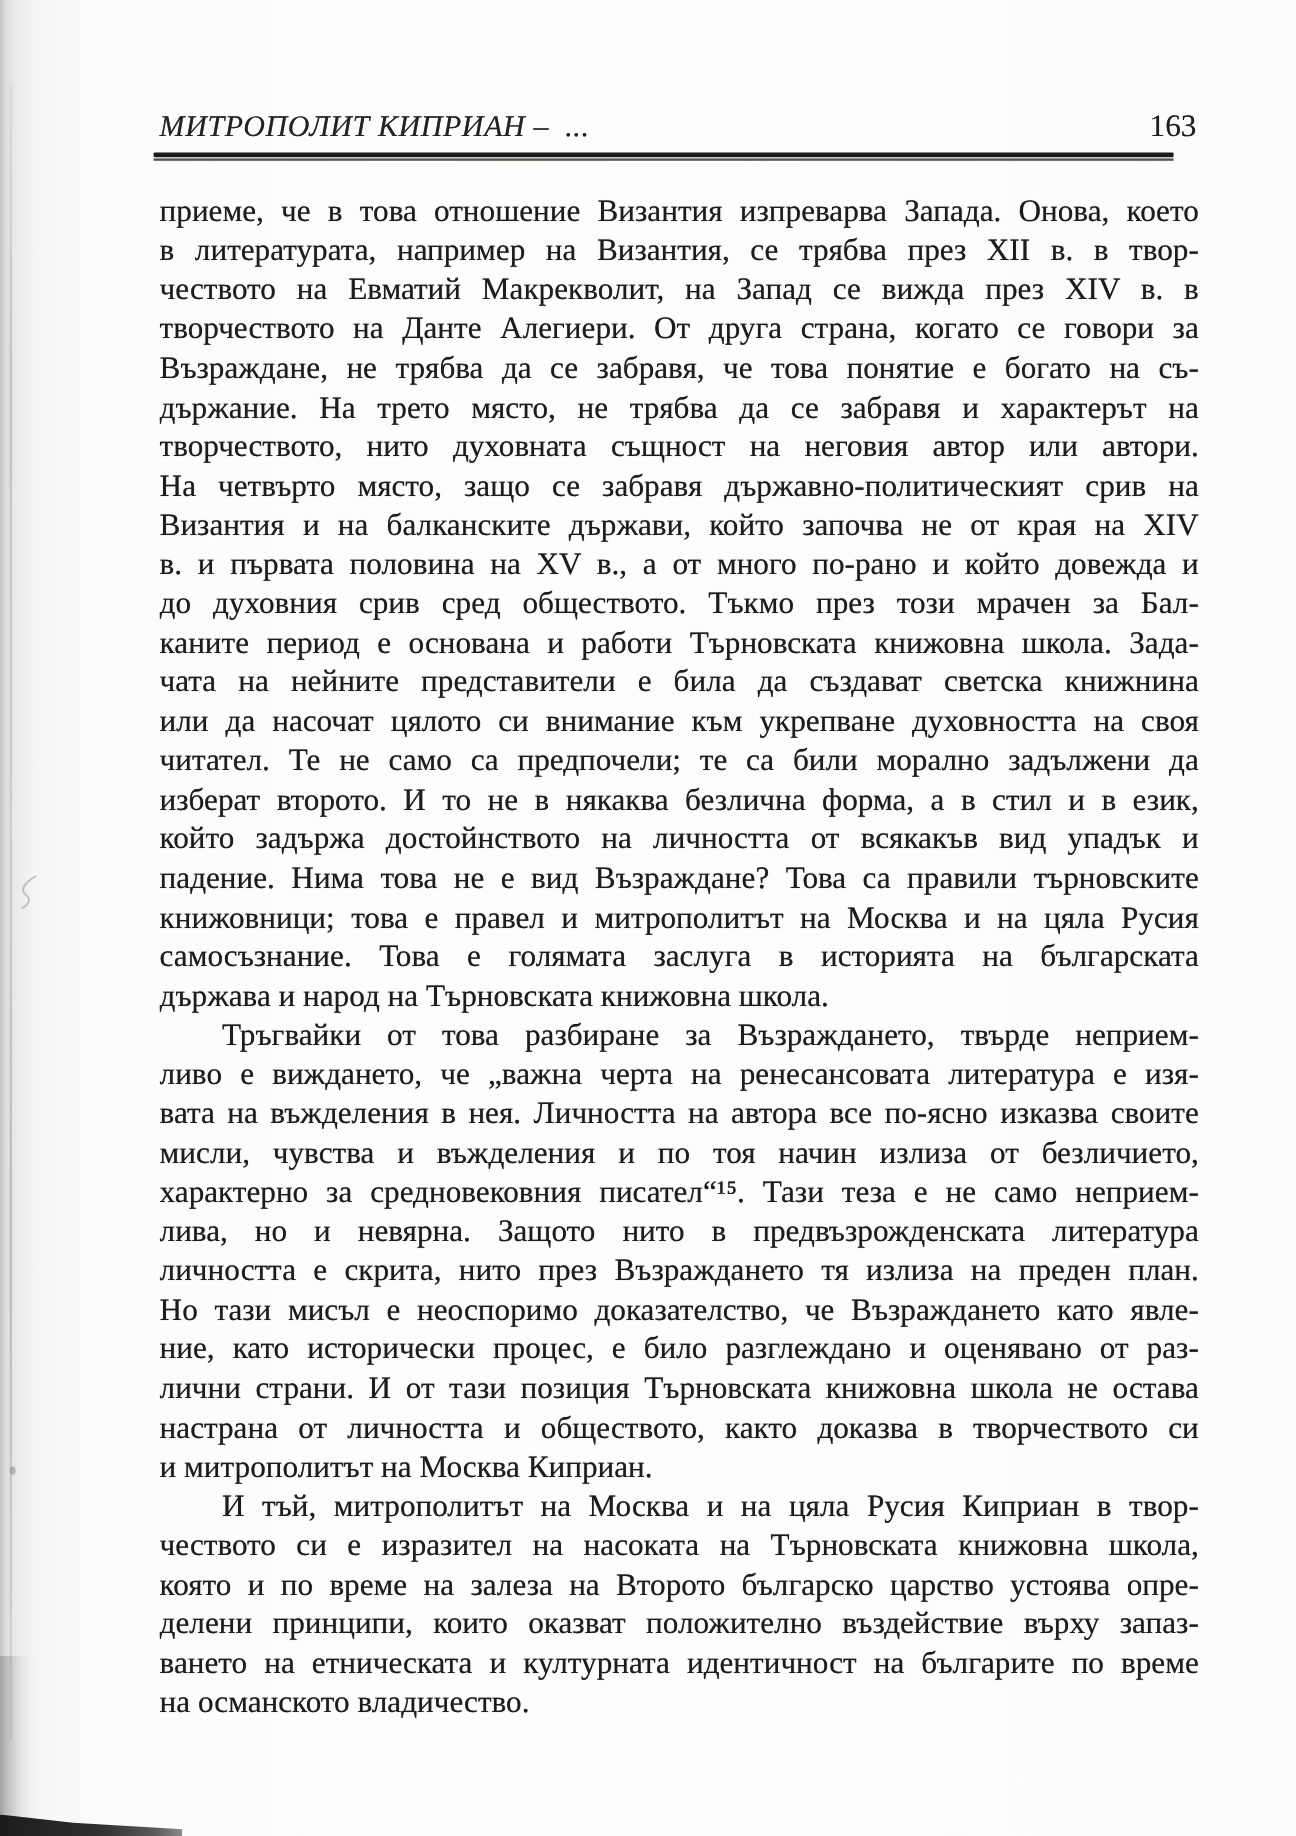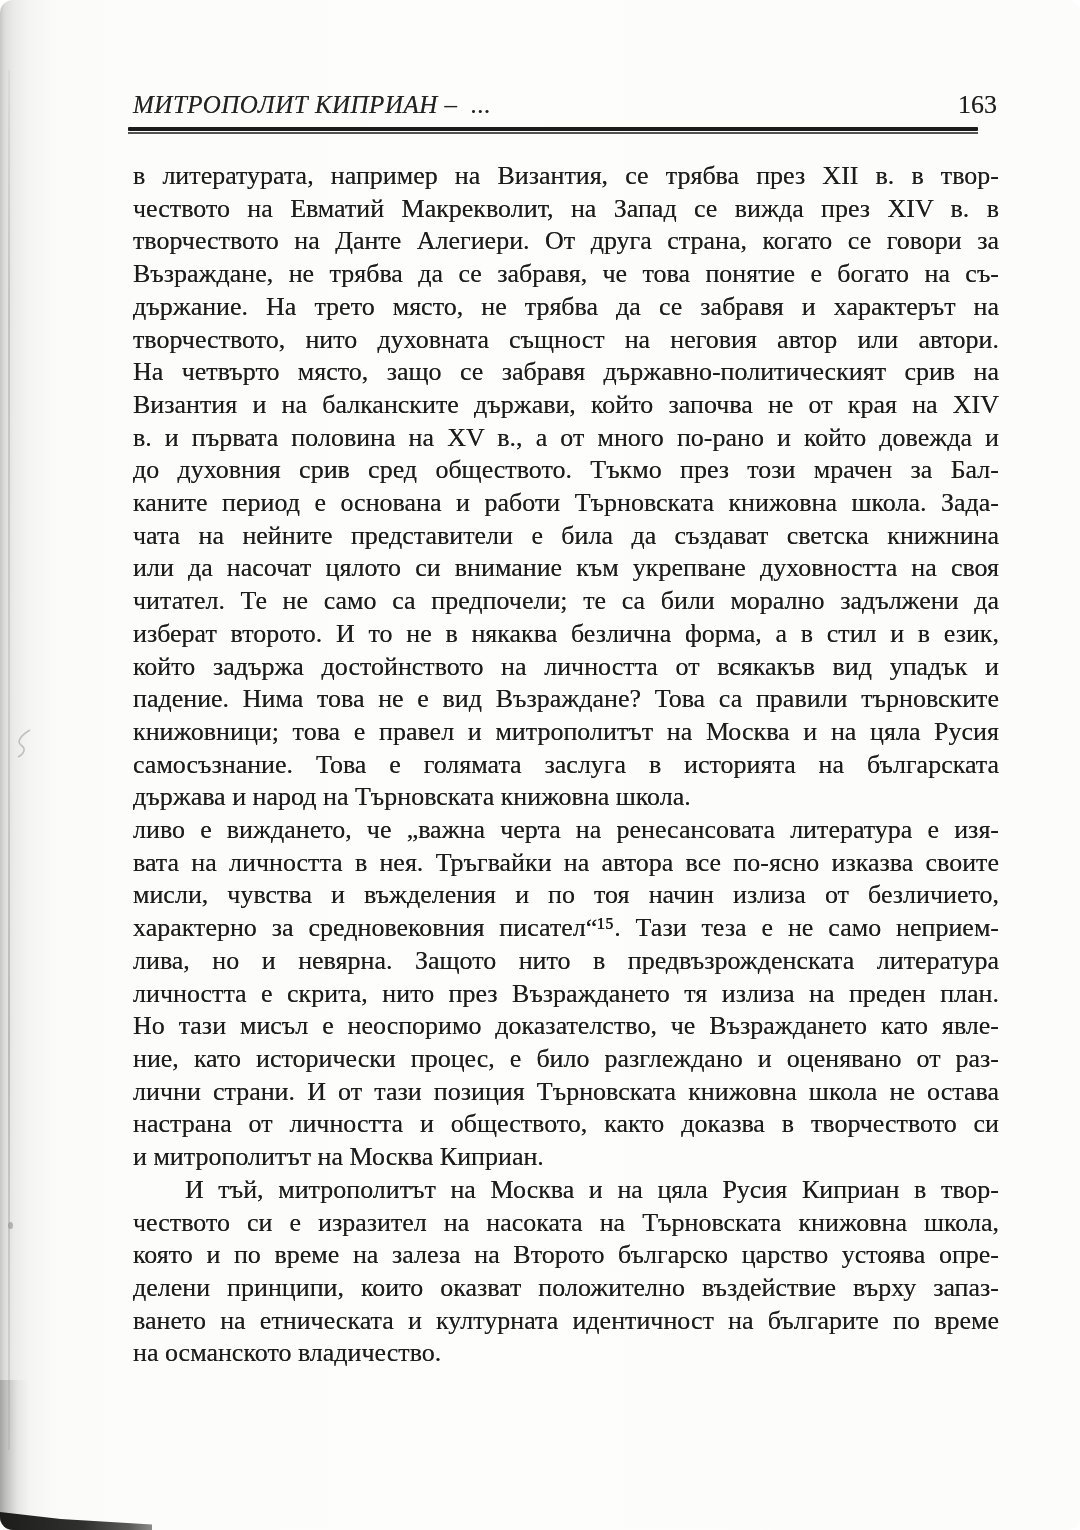--- a/index.html
+++ b/index.html
@@ -6,21 +6,20 @@
   .page{
     position:relative;
     width:1080px;height:1530px;
     overflow:hidden;
     background:
       linear-gradient(90deg,
         #c6c6c4 0px, #dededc 5px, #ebebe9 14px, #f4f4f2 28px,
         #fafaf8 52px, #fcfcfa 120px, #fdfdfc 420px, #fcfcfa 100%);
     font-family:"Liberation Serif","DejaVu Serif",serif;
     color:#1c1c1c;
-    border-radius:13px;
   }
   
   .crease{
     position:absolute;left:8px;top:70px;bottom:80px;width:2px;
     background:linear-gradient(#d8d8d6 0%, #b9b9b7 18%, #c7c7c5 45%, #aeaeac 70%, #cfcfcd 100%);
     opacity:.75;
   }
   .crease-mark{
     position:absolute;left:12px;top:728px;width:22px;height:30px;
     opacity:.55;
@@ -90,42 +89,44 @@
     <div class="head-title">МИТРОПОЛИТ КИПРИАН –  ...</div>
     <div class="page-num">163</div>
   </header>
 
   <div class="rule">
     <div class="thick"></div>
     <div class="thin"></div>
   </div>
 
   <main class="text-block">
+      <div class="line">приеме, че в това отношение Византия изпреварва Запада. Онова, което</div>
       <div class="line">в литературата, например на Византия, се трябва през XII в. в твор-</div>
       <div class="line">чеството на Евматий Макрекволит, на Запад се вижда през XIV в. в</div>
       <div class="line">творчеството на Данте Алегиери. От друга страна, когато се говори за</div>
       <div class="line">Възраждане, не трябва да се забравя, че това понятие е богато на съ-</div>
       <div class="line">държание. На трето място, не трябва да се забравя и характерът на</div>
       <div class="line">творчеството, нито духовната същност на неговия автор или автори.</div>
       <div class="line">На четвърто място, защо се забравя държавно-политическият срив на</div>
       <div class="line">Византия и на балканските държави, който започва не от края на XIV</div>
       <div class="line">в. и първата половина на XV в., а от много по-рано и който довежда и</div>
       <div class="line">до духовния срив сред обществото. Тъкмо през този мрачен за Бал-</div>
       <div class="line">каните период е основана и работи Търновската книжовна школа. Зада-</div>
       <div class="line">чата на нейните представители е била да създават светска книжнина</div>
       <div class="line">или да насочат цялото си внимание към укрепване духовността на своя</div>
       <div class="line">читател. Те не само са предпочели; те са били морално задължени да</div>
       <div class="line">изберат второто. И то не в някаква безлична форма, а в стил и в език,</div>
       <div class="line">който задържа достойнството на личността от всякакъв вид упадък и</div>
       <div class="line">падение. Нима това не е вид Възраждане? Това са правили търновските</div>
       <div class="line">книжовници; това е правел и митрополитът на Москва и на цяла Русия</div>
       <div class="line">самосъзнание. Това е голямата заслуга в историята на българската</div>
       <div class="line end">държава и народ на Търновската книжовна школа.</div>
+      <div class="line indent">Тръгвайки от това разбиране за Възраждането, твърде неприем-</div>
       <div class="line">ливо е виждането, че „важна черта на ренесансовата литература е изя-</div>
-      <div class="line">вата на личността в нея. Тръгвайки на автора все по-ясно изказва своите</div>
+      <div class="line">вата на въжделения в нея. Личността на автора все по-ясно изказва своите</div>
       <div class="line">мисли, чувства и въжделения и по тоя начин излиза от безличието,</div>
       <div class="line">характерно за средновековния писател“¹⁵. Тази теза е не само неприем-</div>
       <div class="line">лива, но и невярна. Защото нито в предвъзрожденската литература</div>
       <div class="line">личността е скрита, нито през Възраждането тя излиза на преден план.</div>
       <div class="line">Но тази мисъл е неоспоримо доказателство, че Възраждането като явле-</div>
       <div class="line">ние, като исторически процес, е било разглеждано и оценявано от раз-</div>
       <div class="line">лични страни. И от тази позиция Търновската книжовна школа не остава</div>
       <div class="line">настрана от личността и обществото, както доказва в творчеството си</div>
       <div class="line end">и митрополитът на Москва Киприан.</div>
       <div class="line indent">И тъй, митрополитът на Москва и на цяла Русия Киприан в твор-</div>

